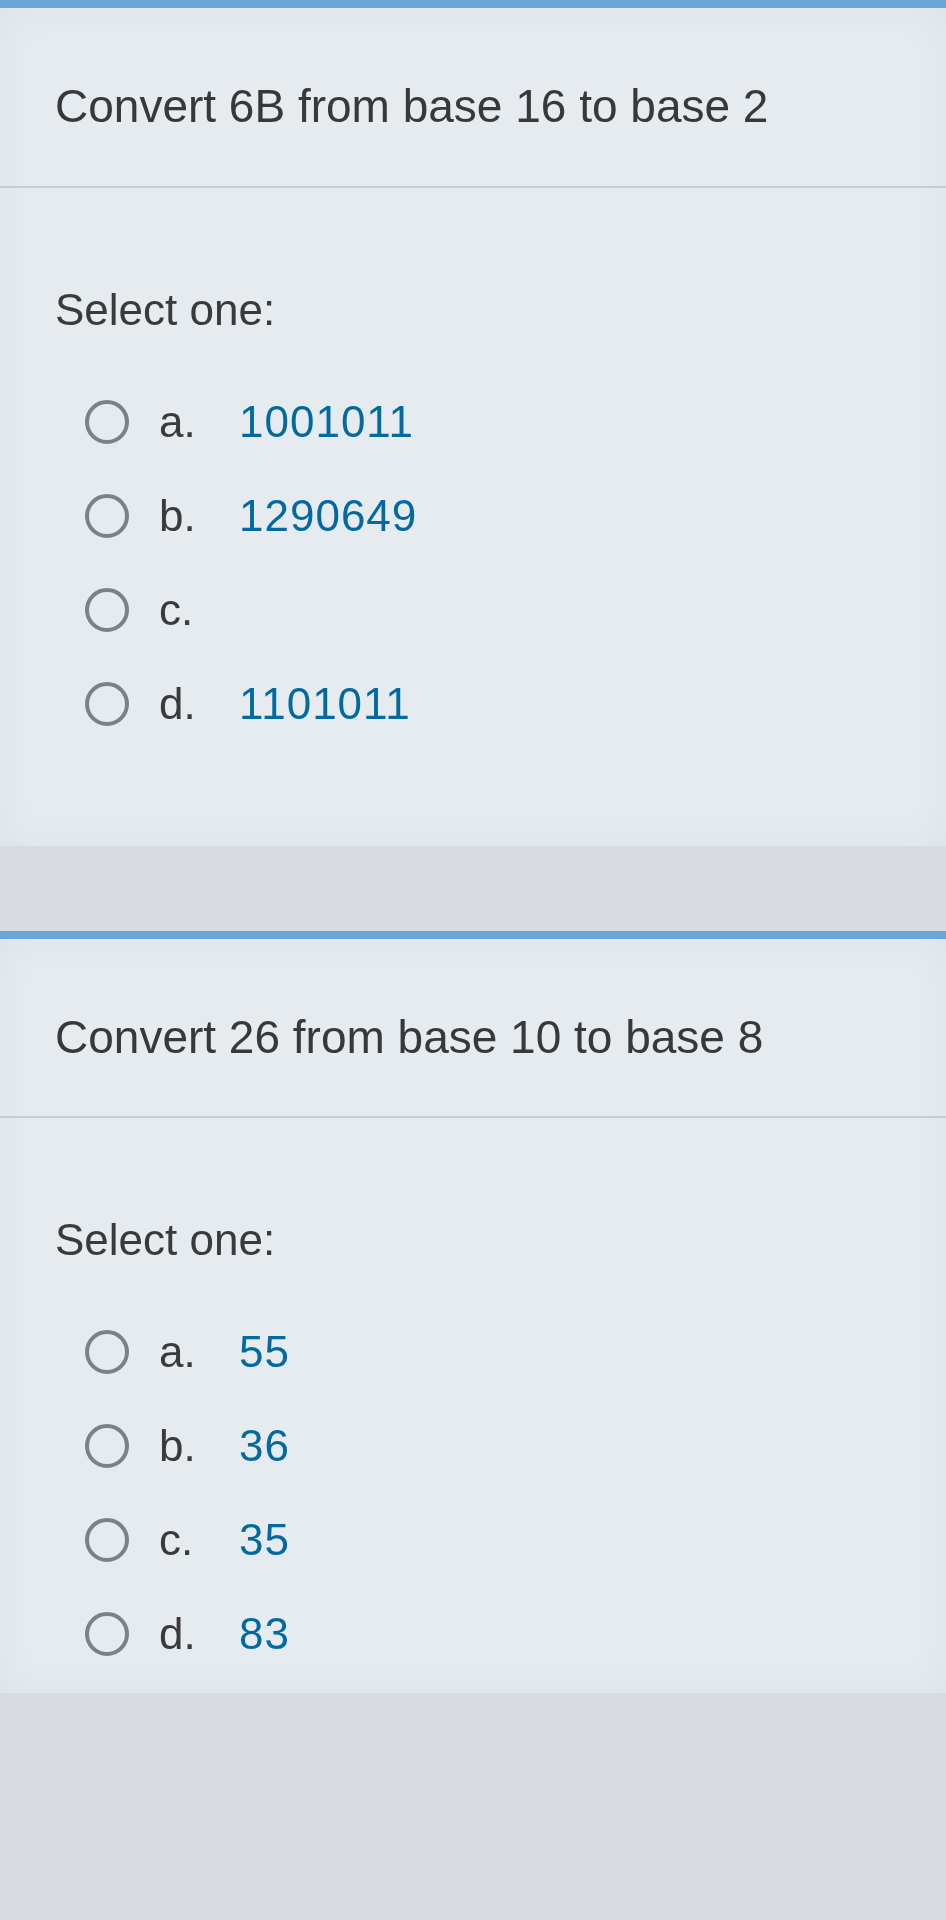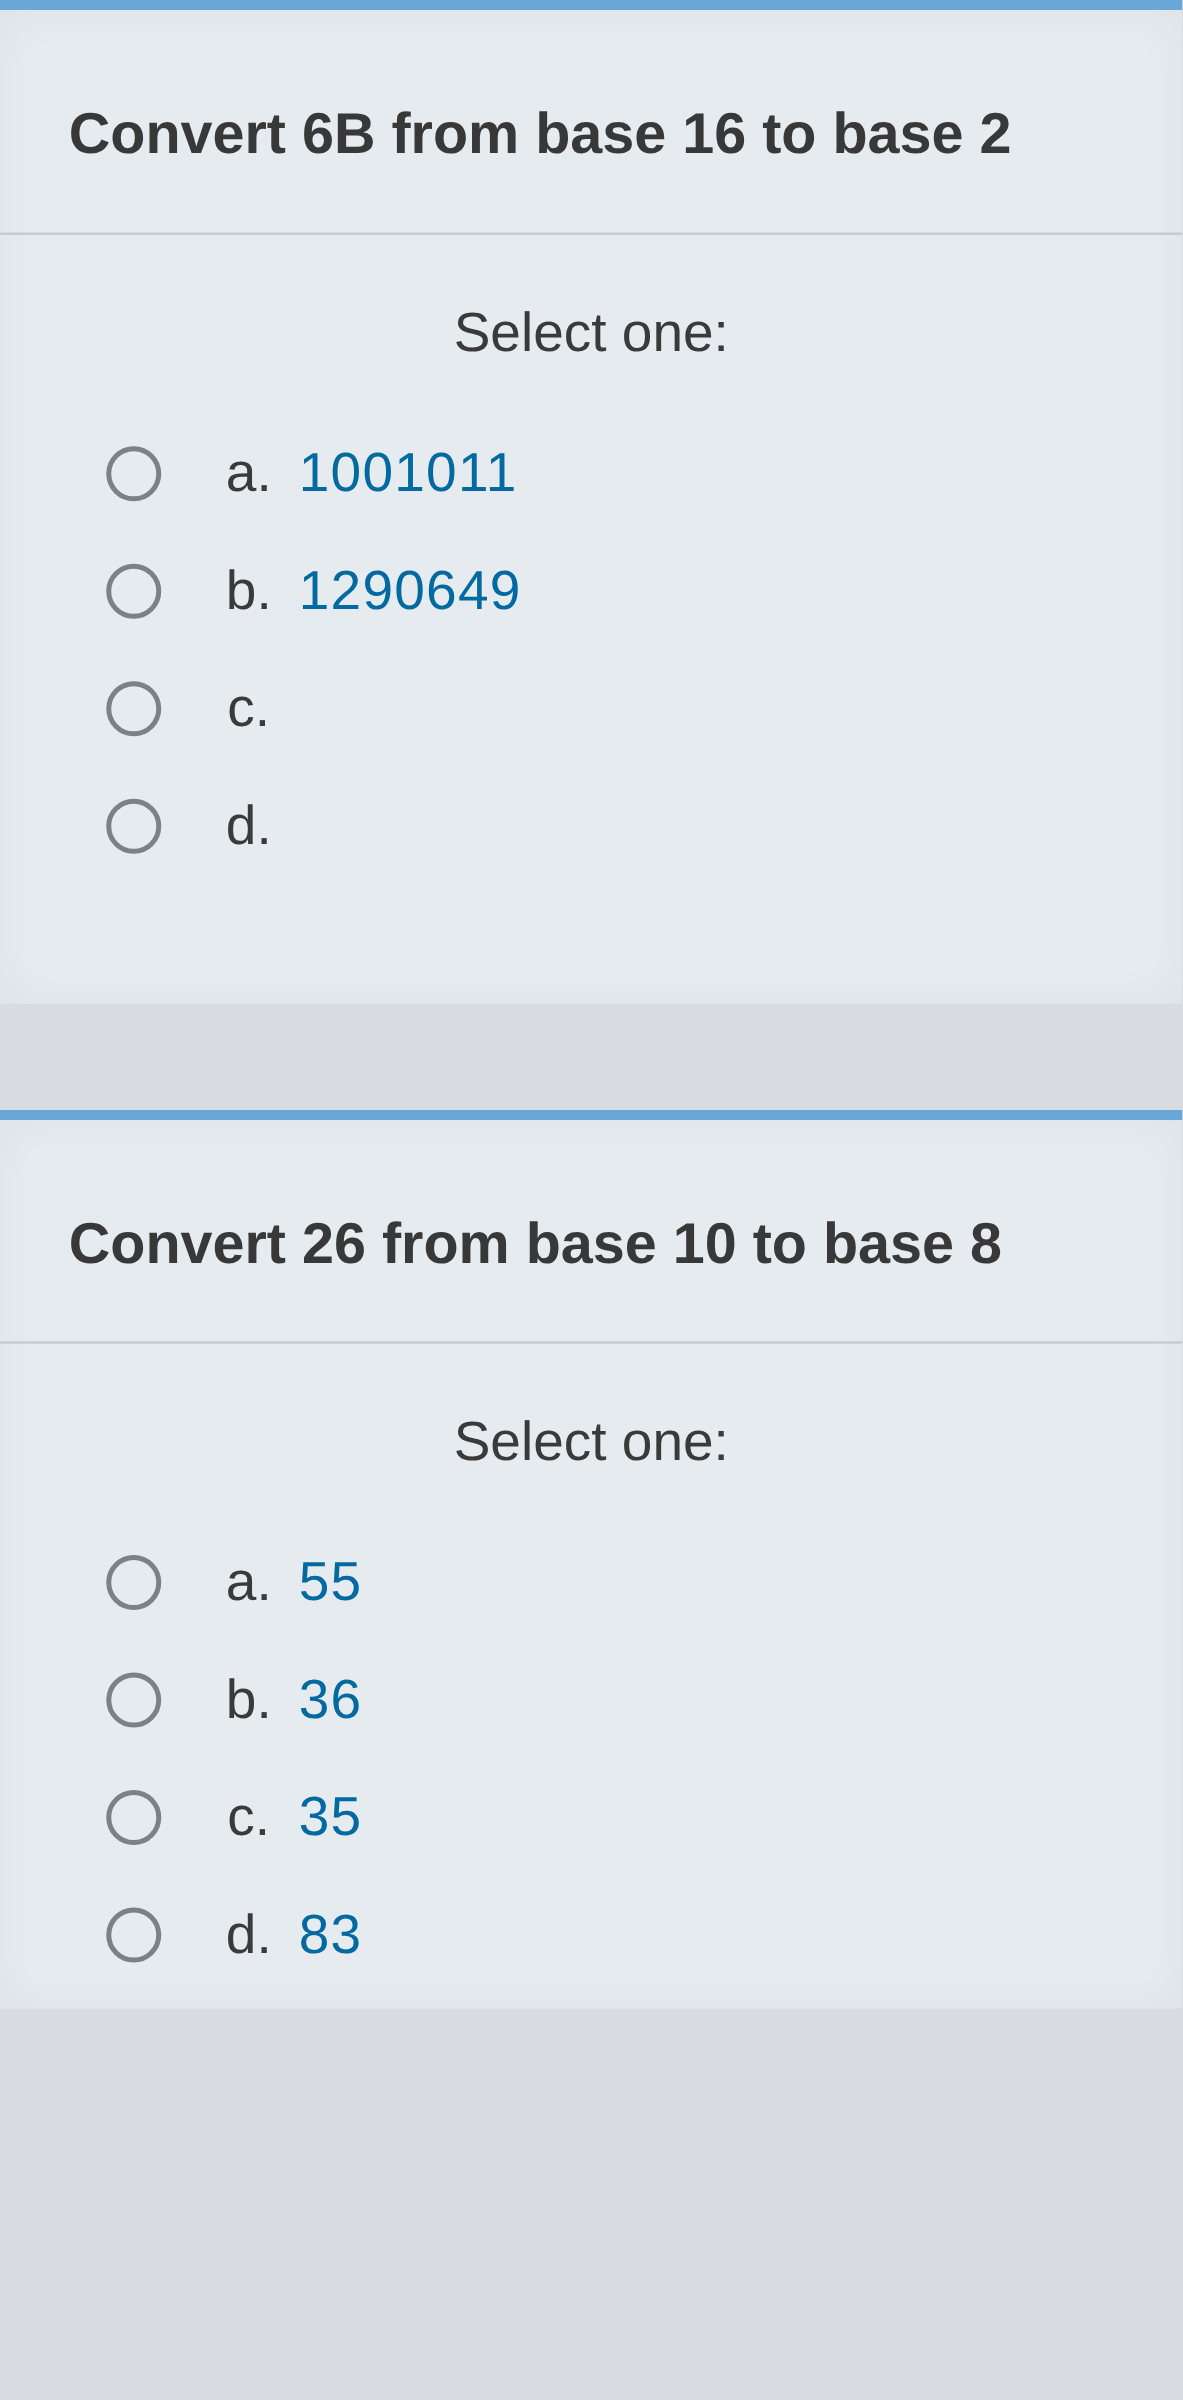--- a/index.html
+++ b/index.html
@@ -25,29 +25,28 @@
   .card-1 {
     padding: 0 0 0 0;
     margin-bottom: 85px;
   }
   .card-2 {
     padding: 0 0 0 0;
     margin-bottom: 0;
   }
   .q-title {
     font-size: 46px;
-    font-weight: 700;
+    font-weight: 400;
     color: #383838;
     padding: 70px 55px 50px 55px;
     border-bottom: 2px solid #c5ccd2;
     line-height: 1.25;
   }
   .q-body {
-    padding: 54px 55px 95px 55px;
-    text-align: center;
+    padding: 97px 55px 95px 55px;
   }
   .select-one {
     font-size: 44px;
     color: #3a3a3a;
     margin-bottom: 40px;
   }
   .option {
     display: flex;
     align-items: center;
     padding: 22px 0 22px 30px;
@@ -95,20 +94,21 @@
         <span class="opt-letter">b.</span>
         <span class="opt-value">1290649</span>
       </label>
       <label class="option">
         <span class="radio"></span>
         <span class="opt-letter">c.</span>
       </label>
       <label class="option">
         <span class="radio"></span>
         <span class="opt-letter">d.</span>
+        <span class="opt-value">1101011</span>
       </label>
     </div>
   </div>
 
   <div class="card card-2">
     <div class="q-title">Convert 26 from base 10 to base 8</div>
     <div class="q-body">
       <div class="select-one">Select one:</div>
 
       <label class="option">

